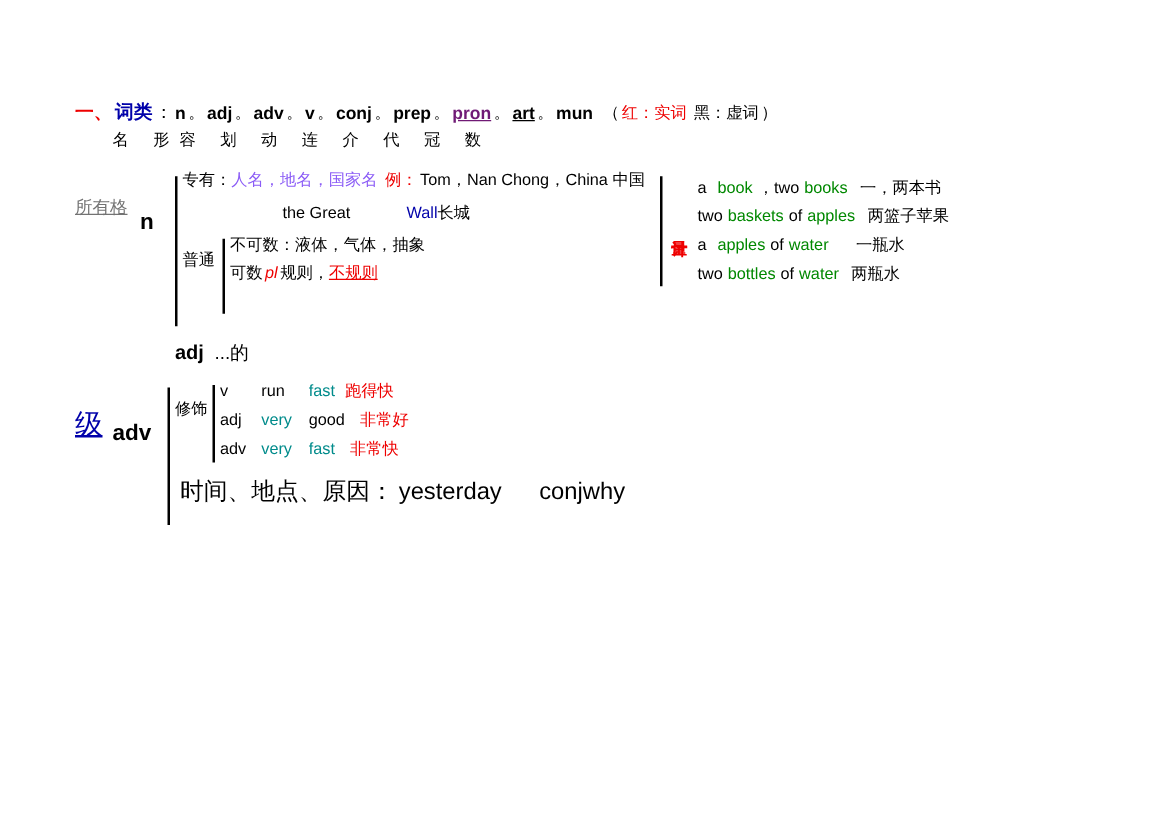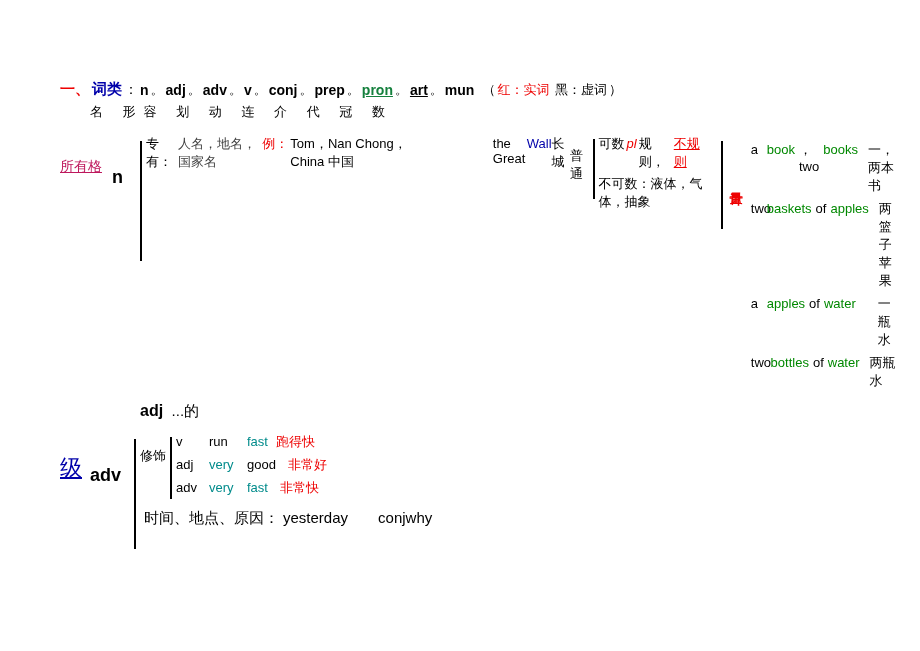--- a/index.html
+++ b/index.html
@@ -50,28 +50,28 @@
     
     .dot { color: #000; font-size: 13px; }
 
     
     .wc-n { color: #000; font-weight: bold; font-size: 14px; }
     .wc-adj { color: #000; font-weight: bold; font-size: 14px; }
     .wc-adv { color: #000; font-weight: bold; font-size: 14px; }
     .wc-v { color: #000; font-weight: bold; font-size: 14px; }
     .wc-conj { color: #000; font-weight: bold; font-size: 14px; }
     .wc-prep { color: #000; font-weight: bold; font-size: 14px; }
-    .wc-pron { color: #15803d; font-weight: bold; font-size: 14px; text-decoration: underline; }
+    .wc-pron { color: #701a75; font-weight: bold; font-size: 14px; text-decoration: underline; }
     .wc-art { color: #000; font-weight: bold; font-size: 14px; text-decoration: underline; }
     .wc-mun { color: #000; font-weight: bold; font-size: 14px; }
     .wc-note { color: #000; font-size: 13px; }
     .wc-red-note { color: #e00; font-size: 13px; }
     .wc-black-note { color: #000; font-size: 13px; }
 
-    .suoyouge-text { color: #be185d; font-size: 14px; text-decoration: underline; }
+    .suoyouge-text { color: #737373; font-size: 14px; text-decoration: underline; }
   </style>
 </head>
 <body>
 
 <div class="content">
 
   <div class="line1">
     <span class="heading-yi">一、</span>
     <span class="heading-cileicol">词类</span>
     <span class="black">：</span>
@@ -103,50 +103,50 @@
   <div style="display:flex; align-items:flex-start; margin-bottom:12px;">
 
     <div style="width:52px; padding-top:22px; flex-shrink:0;">
       <span class="suoyouge-text">所有格</span>
     </div>
 
     <div style="width:28px; padding-top:32px; flex-shrink:0; font-size:18px; font-weight:bold;">n</div>
 
     <div style="display:flex; align-items:flex-start;">
       <div style="border-left:2px solid #000; margin-top:6px; margin-right:4px; height:120px;"></div>
-      <div style="display:flex; flex-direction:row; gap:2px;">
+      <div style="display:flex; flex-direction:column; gap:2px;">
 
         <div style="display:flex; align-items:baseline; font-size:13px; margin-bottom:6px;">
           <span style="color:#000; min-width:32px;">专有：</span>
-          <span style="color:#404040;">人名，地名，国家名</span>
+          <span style="color:#8b5cf6;">人名，地名，国家名</span>
           <span style="color:#e00; margin-left:6px;">例：</span>
           <span style="color:#000; margin-left:2px;">Tom，Nan Chong，China  中国</span>
         </div>
         <div style="display:flex; align-items:baseline; font-size:13px; margin-bottom:6px; padding-left:80px;">
           <span style="color:#000;">the Great </span>
-          <span style="color:#00a;">Wall</span>
+          <span style="color:#00a;padding-left:45px;">Wall</span>
           <span style="color:#000;"> 长城</span>
         </div>
 
         <div style="display:flex; align-items:flex-start;">
           <div style="width:32px; padding-top:12px; font-size:13px; color:#000;">普通</div>
 
           <div style="border-left:2px solid #000; margin-top:4px; margin-right:4px; height:60px;"></div>
           <div style="display:flex; flex-direction:column; gap:4px;">
+
+            <div style="display:flex; align-items:baseline; font-size:13px;">
+              <span style="color:#000;">不可数：液体，气体，抽象</span>
+            </div>
 
             <div style="display:flex; align-items:baseline; font-size:13px;">
               <span style="min-width:28px; color:#000;">可数</span>
               <span style="color:#e00; font-style:italic;">pl</span>
               <span style="color:#000; margin-left:2px;">规则，</span>
               <span style="color:#e00; text-decoration:underline;">不规则</span>
             </div>
-
-            <div style="display:flex; align-items:baseline; font-size:13px;">
-              <span style="color:#000;">不可数：液体，气体，抽象</span>
-            </div>
           </div>
         </div>
 
       </div>
     </div>
 
     <div style="display:flex; align-items:flex-start; margin-left:12px;">
 
       <div style="display:flex; flex-direction:column; align-items:center; margin-right:4px;">
         <div style="border-left:2px solid #000; height:88px; margin-top:6px;"></div>
@@ -232,21 +232,21 @@
           <div style="display:flex; align-items:baseline; gap:8px; font-size:13px;">
             <span style="color:#000; min-width:25px;">adv</span>
             <span style="color:#008b8b; min-width:30px;">very</span>
             <span style="color:#008b8b;">fast</span>
             <span style="color:#e00; margin-left:4px;">非常快</span>
           </div>
 
         </div>
       </div>
 
-      <div style="display:flex; align-items:baseline; font-size:15px; margin-top:6px; padding-left:4px;">
+      <div style="display:flex; align-items:baseline; font-size:19px; margin-top:6px; padding-left:4px;">
         <span style="color:#000;">时间、地点、原因：</span>
         <span style="color:#000; margin-left:4px;">yesterday</span>
         <span style="color:#000; margin-left:30px;">conj</span>
         <span style="color:#000; ">why</span>
       </div>
 
     </div>
   </div>
 
 </div>

